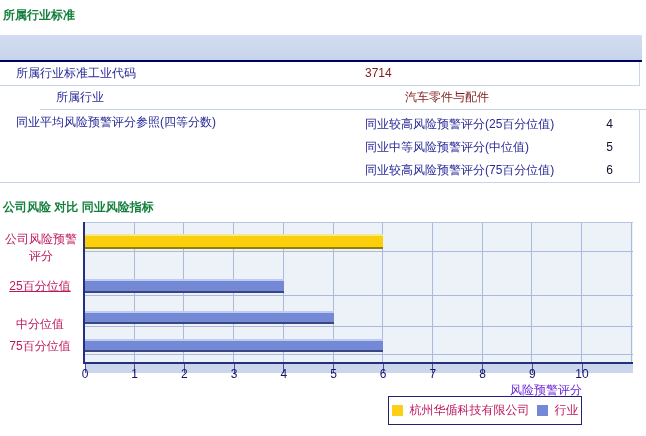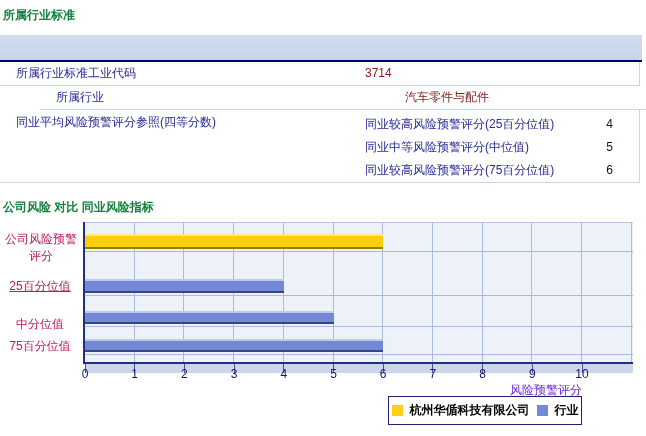--- a/index.html
+++ b/index.html
@@ -43,21 +43,21 @@
   #ylab3{left:0;top:118px;width:80px;}
   #tickband{position:absolute;left:85px;top:142px;width:548px;height:9px;background:#CBD6EC;border-top:2px solid #252F80;}
   .tick{position:absolute;top:0;width:1px;height:9px;background:#4950A0;}
   .xticklab{position:absolute;top:147px;width:20px;text-align:center;color:#16166E;}
   #xaxis-title{position:absolute;left:462px;top:162px;width:120px;text-align:right;color:#6d28d9;}
   #legend{position:absolute;left:388px;top:176px;width:192px;height:27px;border:1px solid #20207A;background:#fff;
     display:flex;align-items:center;justify-content:center;gap:7px;}
   .swatch{width:11px;height:11px;display:inline-block;}
   .sw-company{background:#FDD017;}
   .sw-industry{background:#7389D5;}
-  .leg-label{color:#000000;white-space:nowrap;font-weight:bold;}
+  .leg-label{color:#be185d;white-space:nowrap;}
 </style>
 </head>
 <body>
 
 <div id="app">
 
   <div id="title1" class="sec-title">所属行业标准</div>
 
   <div class="hdr-band"></div>
 

